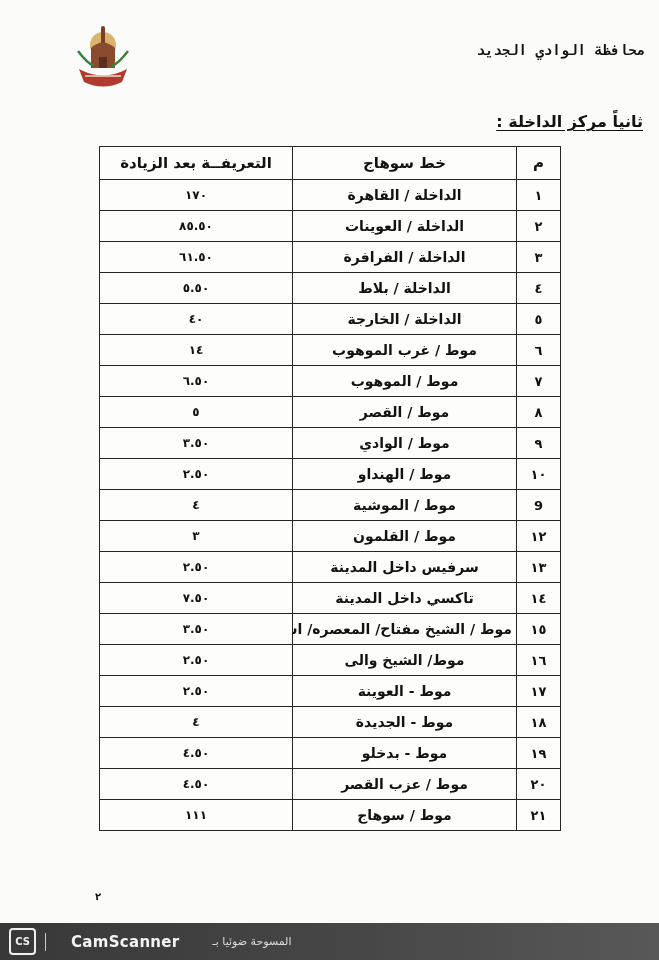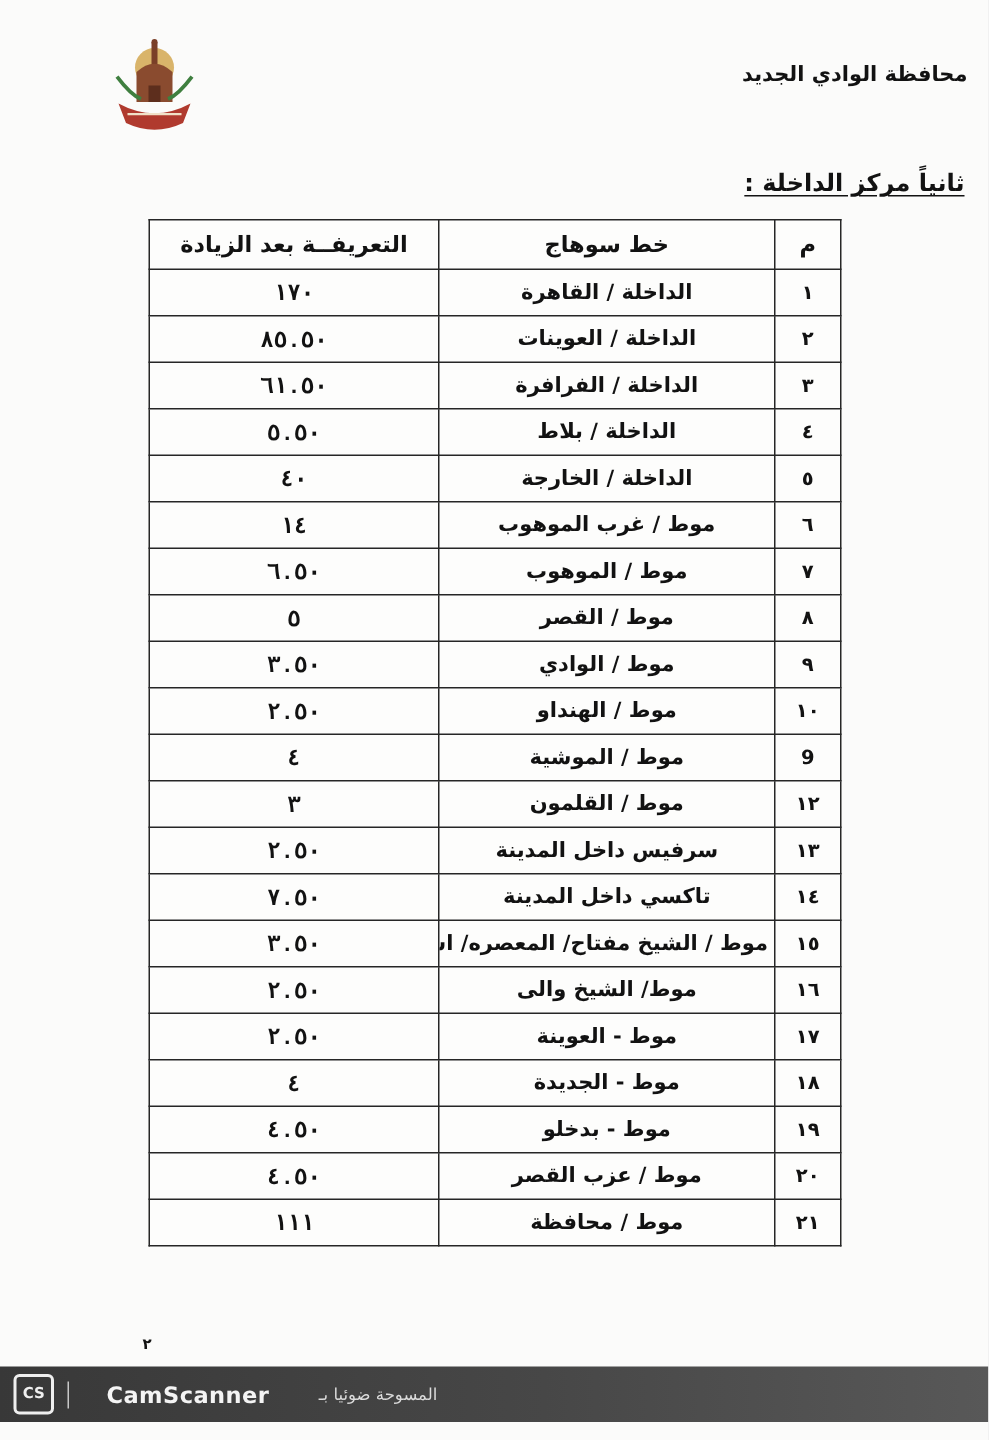--- a/index.html
+++ b/index.html
@@ -3,21 +3,21 @@
 <meta charset="utf-8">
 <style>
   html,body { margin:0; padding:0; background:#e9e9e9; }
   .sheet {
     position:relative; width:659px; height:960px; margin:0 auto;
     background:#fbfbfa; overflow:hidden; color:#121212;
     font-family:"DejaVu Sans", sans-serif;
   }
   .gov-title {
     position:absolute; top:42px; right:14px;
-    font-size:14px; font-weight:bold; direction:rtl;
+    font-size:14px; font-weight:bold; direction:rtl;font-family:Liberation Mono, monospace;
   }
   .logo { position:absolute; top:24px; left:72px; width:62px; height:72px; }
   .section-title {
     position:absolute; top:112px; right:16px;
     font-size:16px; font-weight:bold; direction:rtl;
     text-decoration:underline; text-underline-offset:3px;text-align:right;
   }
   table.tariff-table {
     position:absolute; top:146px; left:99px; width:461px;
     border-collapse:collapse; direction:rtl; table-layout:fixed;
@@ -26,26 +26,26 @@
   .tariff-table col.c-no { width:44px; }
   .tariff-table col.c-route { width:224px; }
   .tariff-table col.c-tariff { width:193px; }
   .tariff-table th, .tariff-table td {
     border:1px solid #262626; text-align:center; vertical-align:middle;
     font-weight:bold; padding:0 4px; overflow:hidden;
   }
   .tariff-table th { height:32px; font-size:15px; }
   .tariff-table td { height:30px; font-size:14px; white-space:nowrap; }
   .tariff-table td[data-name="cell-no"] { font-size:13px; }
-  .tariff-table td[data-name="cell-tariff"] { font-size:15px; letter-spacing:1px;font-family:Liberation Mono, monospace; }
+  .tariff-table td[data-name="cell-tariff"] { font-size:12px; letter-spacing:1px; }
   .page-mark {
     position:absolute; left:95px; top:891px; font-size:10px; font-weight:bold;
   }
   .scan-bar {
-    position:absolute; left:0; bottom:12px; width:100%; height:37px;
+    position:absolute; left:0; bottom:0; width:100%; height:37px;
     background:linear-gradient(90deg,#383838 0%,#474747 55%,#585858 100%);
     display:flex; align-items:center; gap:9px; padding:0 9px; box-sizing:border-box;
   }
   .cs-badge {
     width:23px; height:23px; border:2px solid #efefef; border-radius:4px;
     color:#efefef; font-size:10px; font-weight:bold;
     display:flex; align-items:center; justify-content:center; flex:0 0 auto;
   }
   .bar-divider { width:1px; height:18px; background:#c7c7c7; flex:0 0 auto; }
   .brand { color:#f4f4f4; font-size:15px; font-weight:bold; letter-spacing:.3px;margin-left:16px; }
@@ -181,21 +181,21 @@
           <td data-name="cell-route">موط - بدخلو</td>
           <td data-name="cell-tariff">٤.٥٠</td>
         </tr>
         <tr data-name="table-row">
           <td data-name="cell-no">٢٠</td>
           <td data-name="cell-route">موط / عزب القصر</td>
           <td data-name="cell-tariff">٤.٥٠</td>
         </tr>
         <tr data-name="table-row">
           <td data-name="cell-no">٢١</td>
-          <td data-name="cell-route">موط / محافظة</td>
+          <td data-name="cell-route">موط / سوهاج</td>
           <td data-name="cell-tariff">١١١</td>
         </tr>
       </tbody>
   </table>
 
   <div class="page-mark" data-name="page-number-mark">٢</div>
 
   <div class="scan-bar" data-name="camscanner-bar">
     <div class="cs-badge" data-name="camscanner-cs-icon">CS</div>
     <div class="bar-divider" data-name="bar-divider"></div>

